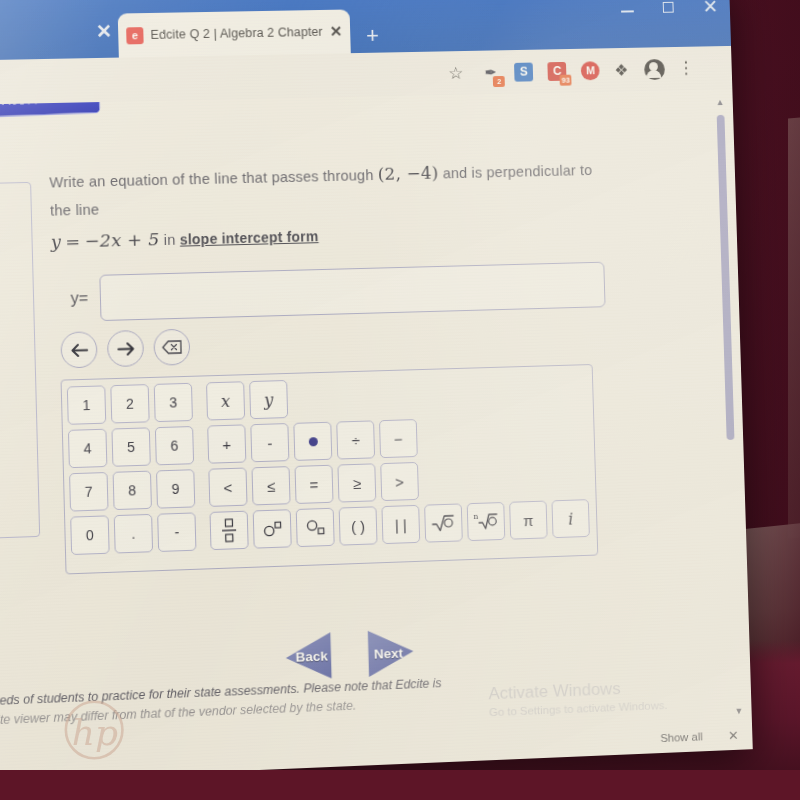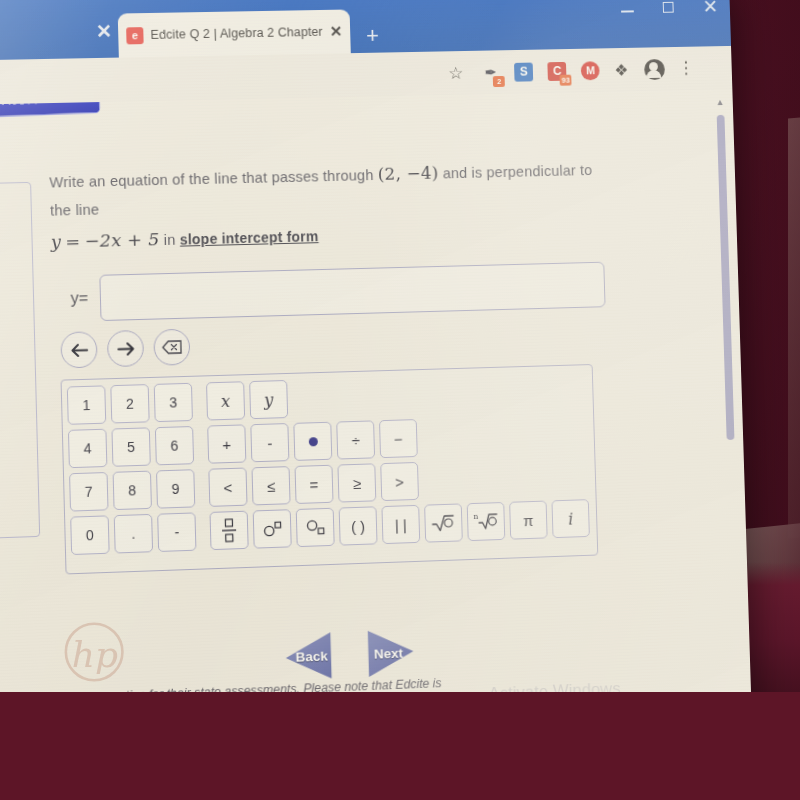--- a/index.html
+++ b/index.html
@@ -7,21 +7,21 @@
   body {
     width: 800px; height: 800px;
     overflow: hidden;
     font-family: "Liberation Sans", sans-serif;
     background: #5d1527;
   }
 
   
   #photo {
     position: relative;
-    width: 800px; height: 692px;
+    width: 800px; height: 770px;
     overflow: hidden;
     background:
       radial-gradient(ellipse at 20% 30%, #6b1a2e 0%, #4e1022 60%, #3d0c1a 100%);
   }
 
   
   .bezel-left {
     position: absolute; left: 0; top: 0; width: 30px; height: 800px;
     background: linear-gradient(90deg, #47101f, #5c1526);
     z-index: 4;

